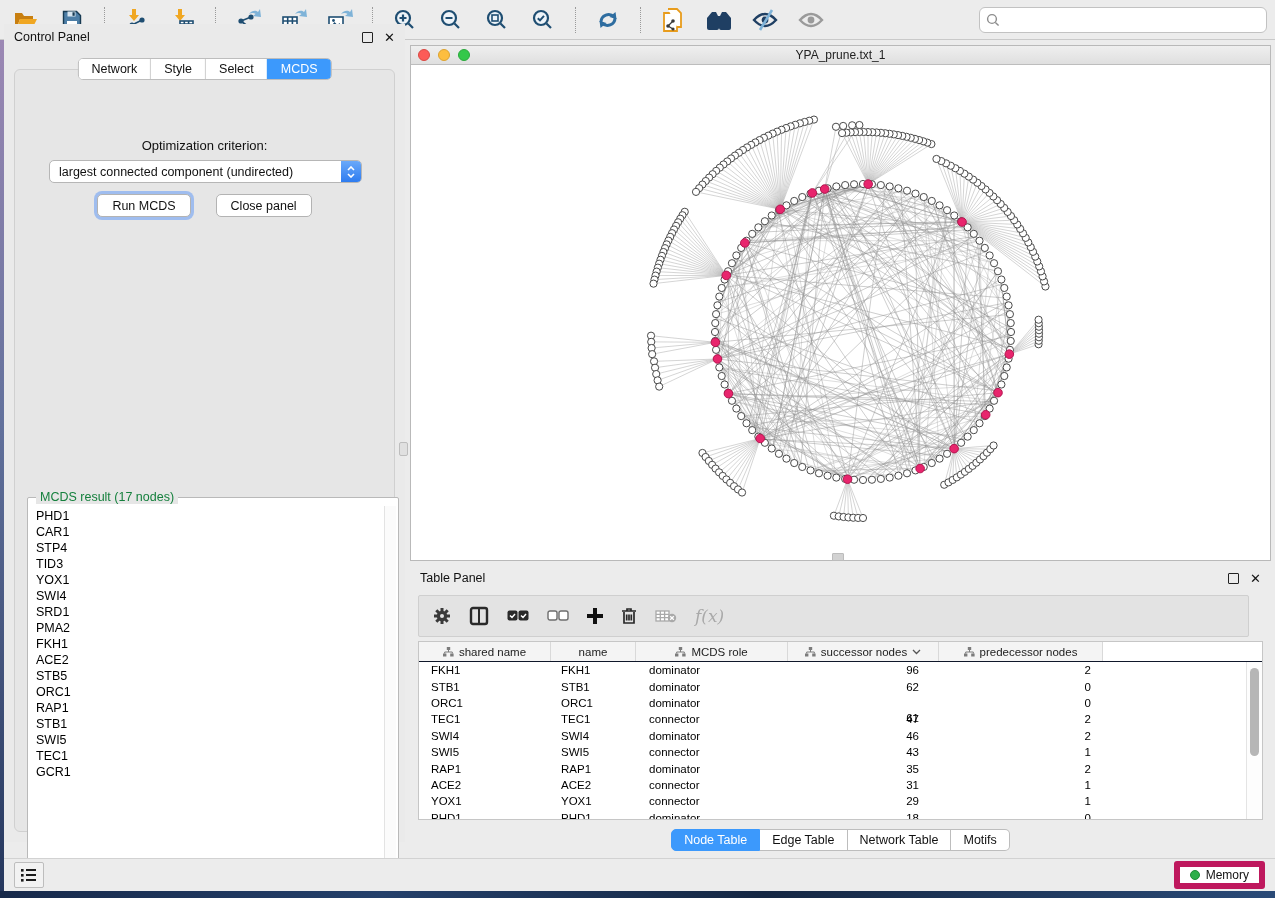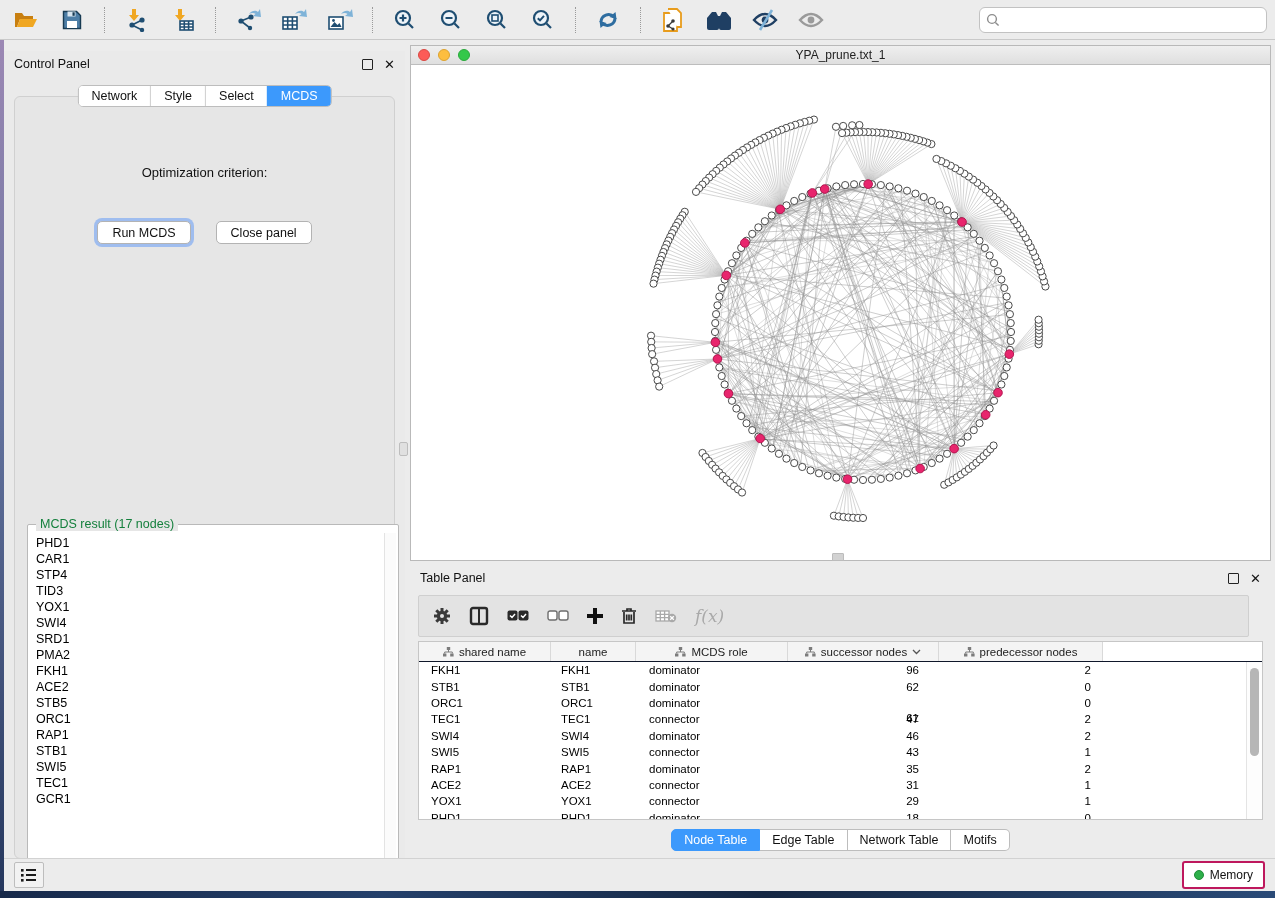--- a/index.html
+++ b/index.html
@@ -18,21 +18,21 @@
   .tsep{width:1px;height:26px;border-left:1px dotted #9a9a9a;margin:0 4px}
   .searchbox{margin-left:auto;width:288px;height:26px;background:#fff;border:1px solid #c2c2c2;border-radius:6px;
     display:flex;align-items:center;padding:0 6px;gap:4px}
   .searchbox input{border:none;outline:none;flex:1;font-size:12px;background:transparent}
 
   
   .wall-left{left:0;top:40px;width:4px;height:858px;background:linear-gradient(#9c88b4,#62719c 45%,#24365c)}
   .wall-bottom{left:0;top:891px;width:1275px;height:7px;background:linear-gradient(90deg,#17294a,#24406b 30%,#152743 60%,#2a4a77)}
 
   
-  .cpanel{left:4px;top:51px;width:401px;height:818px;background:var(--panel)}
+  .cpanel{left:4px;top:24px;width:401px;height:818px;background:var(--panel)}
   .ptitle{height:26px;display:flex;align-items:center;padding:0 10px;font-size:12.5px;color:#111}
   .ptitle .sp{flex:1}
   .float-ic{width:11px;height:11px;border:1.5px solid #222;border-radius:1px;display:inline-block}
   .close-ic{font-size:13px;font-weight:bold;color:#111;margin-left:11px;line-height:11px}
   .segtabs{position:absolute;left:50%;transform:translateX(-50%);top:34px;display:flex;z-index:3;
     border:1px solid #bdbdbd;border-radius:5px;overflow:hidden;background:#fff;height:22px}
   .seg{padding:0 13px;font-size:12.5px;display:flex;align-items:center;background:#fff;color:#111;border-left:1px solid #cfcfcf;cursor:default}
   .seg:first-child{border-left:none}
   .seg.active{background:var(--accent);color:#fff;border-left-color:var(--accent)}
   .inner{left:10px;top:45px;width:381px;height:763px;background:var(--inner);border:1px solid #d0d0d0;border-radius:6px}
@@ -86,21 +86,21 @@
     border:1px solid #bdbdbd;border-left:none}
   .btab:first-child{border-left:1px solid #bdbdbd;border-radius:5px 0 0 5px}
   .btab:last-child{border-radius:0 5px 5px 0}
   .btab.active{background:var(--accent);color:#fff;border-color:var(--accent)}
 
   
   .statusbar{left:4px;top:858px;width:1271px;height:33px;background:#ececec;border-top:1px solid #d2d2d2;
     display:flex;align-items:center;padding:0 10px}
   .listbtn{width:30px;height:26px;background:#f2f2f2;border:1px solid #bdbdbd;border-radius:2px;
     display:flex;align-items:center;justify-content:center}
-  .membtn{margin-left:auto;height:28px;background:#fff;border:2px solid #be185d;border-radius:3px;
+  .membtn{margin-left:auto;height:28px;background:#fff;border:6px solid #be185d;border-radius:3px;
     display:flex;align-items:center;gap:6px;padding:0 10px;font-size:12px;color:#111}
   .dot{width:10px;height:10px;border-radius:50%;background:#2daf4a;border:1px solid #1f8c38}
 </style>
 </head>
 <body>
 
 <div class="abs toolbar">
   <div class="tbtn">
     <svg width="24" height="20" viewBox="0 0 24 20">
       <path fill="#c87f10" d="M1 17V3h7l2 3h9v3H6L3 17z"></path>
@@ -257,20 +257,31 @@
     <span class="close-ic">✕</span>
   </div>
   <div class="segtabs">
     <div class="seg">Network</div>
     <div class="seg">Style</div>
     <div class="seg">Select</div>
     <div class="seg active">MCDS</div>
   </div>
   <div class="abs inner">
     <div class="abs optlabel">Optimization criterion:</div>
+    <div class="abs dropdown">
+      <span class="val">largest connected component (undirected)</span>
+      <span class="stepper">
+        <svg width="8" height="5" viewBox="0 0 8 5">
+            <path d="M1 4l3-3 3 3" fill="none" stroke="#fff" stroke-width="1.6"></path>
+          </svg>
+        <svg width="8" height="5" viewBox="0 0 8 5">
+            <path d="M1 1l3 3 3-3" fill="none" stroke="#fff" stroke-width="1.6"></path>
+          </svg>
+      </span>
+    </div>
     <div class="abs btnrow">
       <div class="btn focus">Run MCDS</div>
       <div class="btn">Close panel</div>
     </div>
     <div class="abs groupbox">
       <span class="legend">MCDS result (17 nodes)</span>
       <div class="mlist">
           <div>PHD1</div>
           <div>CAR1</div>
           <div>STP4</div>

